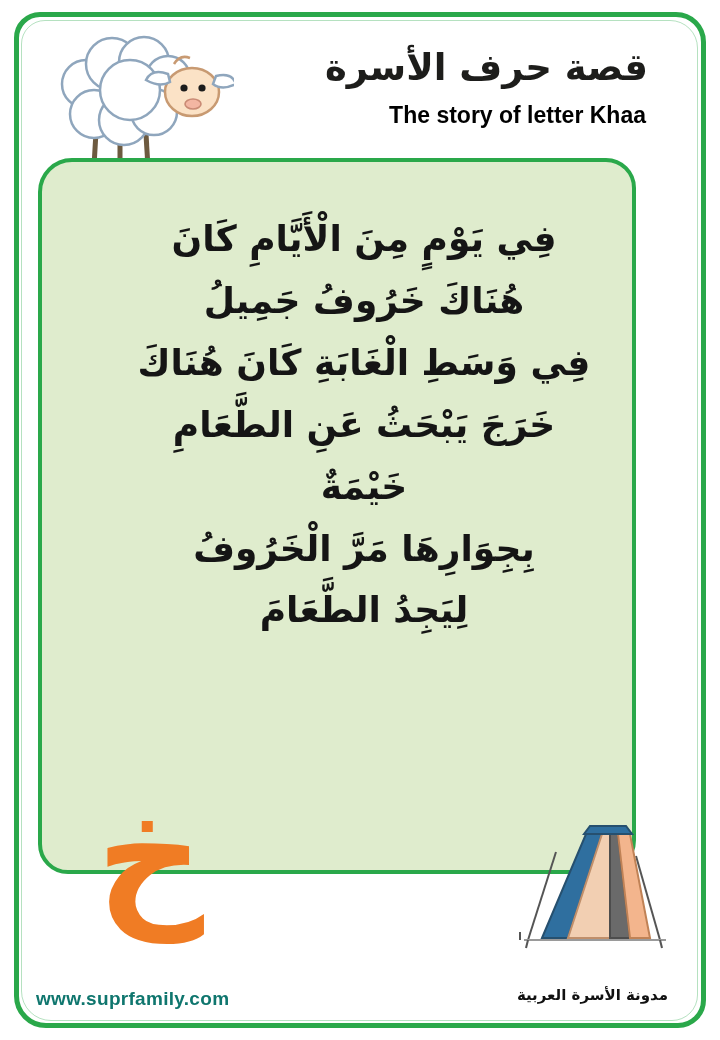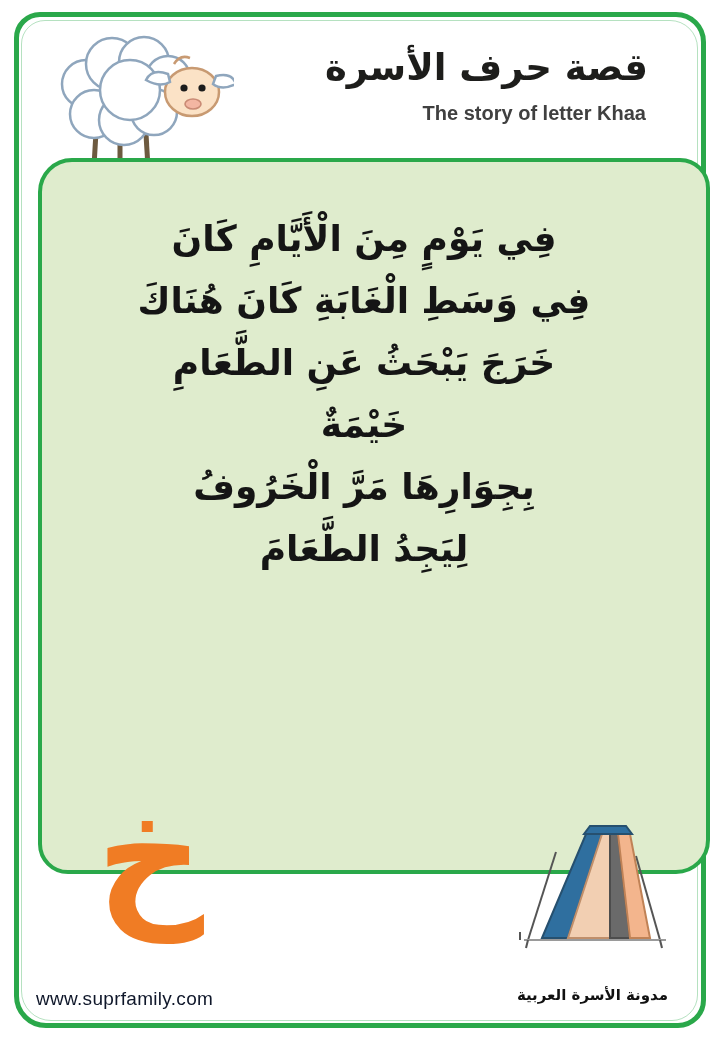--- a/index.html
+++ b/index.html
@@ -52,41 +52,41 @@
     font-weight: bold;
     color: #1d1d1b;
     direction: rtl;
     white-space: nowrap;
     letter-spacing: 0px;
   }
   .title-en {
     position: absolute;
     right: 44px;
     top: 78px;
-    font-size: 20px;
-    font-weight: bold;
-    color: #404040;
+    font-size: 23px;
+    font-weight: bold;
+    color: #000000;
     white-space: nowrap;
   }
 
   
   .sheep {
     position: absolute;
     left: 34px;
     top: 20px;
     width: 200px;
     height: 160px;
   }
 
   
   .story-panel {
     position: absolute;
     left: 38px;
     top: 158px;
-    width: 672px;
+    width: 598px;
     height: 716px;
     background: #dfeccd;
     border: 4px solid #2aa84a;
     border-radius: 34px 30px 34px 30px;
     box-sizing: border-box;
   }
   .story-text {
     position: absolute;
     left: 0;
     top: 46px;
@@ -127,22 +127,22 @@
     width: 180px;
     height: 150px;
   }
 
   
   .footer-url {
     position: absolute;
     left: 36px;
     top: 988px;
     font-size: 19px;
-    font-weight: normal;
-    color: #0f172a;
+    font-weight: bold;
+    color: #0f766e;
     letter-spacing: 0.3px;
   }
   .footer-ar {
     position: absolute;
     right: 52px;
     top: 986px;
     direction: rtl;
     font-family: "DejaVu Sans", sans-serif;
     font-size: 15px;
     font-weight: bold;
@@ -192,20 +192,21 @@
       <circle cx="168" cy="68" r="3.6" fill="#1c1c1c"></circle>
       <ellipse cx="159" cy="84" rx="8" ry="5" fill="#f3b6a2" stroke="#c98a74" stroke-width="1.6"></ellipse>
       <path d="M140 44 q6 -10 16 -6" fill="none" stroke="#c89a72" stroke-width="2.5"></path>
     </g>
   </svg>
 </div>
 
 <div class="story-panel">
   <div class="story-text">
     <span class="story-line">فِي يَوْمٍ مِنَ الْأَيَّامِ كَانَ</span>
+    <span class="story-line">هُنَاكَ خَرُوفُ جَمِيلُ</span>
     <span class="story-line">فِي وَسَطِ الْغَابَةِ كَانَ هُنَاكَ</span>
     <span class="story-line">خَرَجَ يَبْحَثُ عَنِ الطَّعَامِ</span>
     <span class="story-line">خَيْمَةٌ</span>
     <span class="story-line">بِجِوَارِهَا مَرَّ الْخَرُوفُ</span>
     <span class="story-line">لِيَجِدُ الطَّعَامَ</span>
   </div>
 </div>
 
 <div class="big-letter">خ</div>
 

